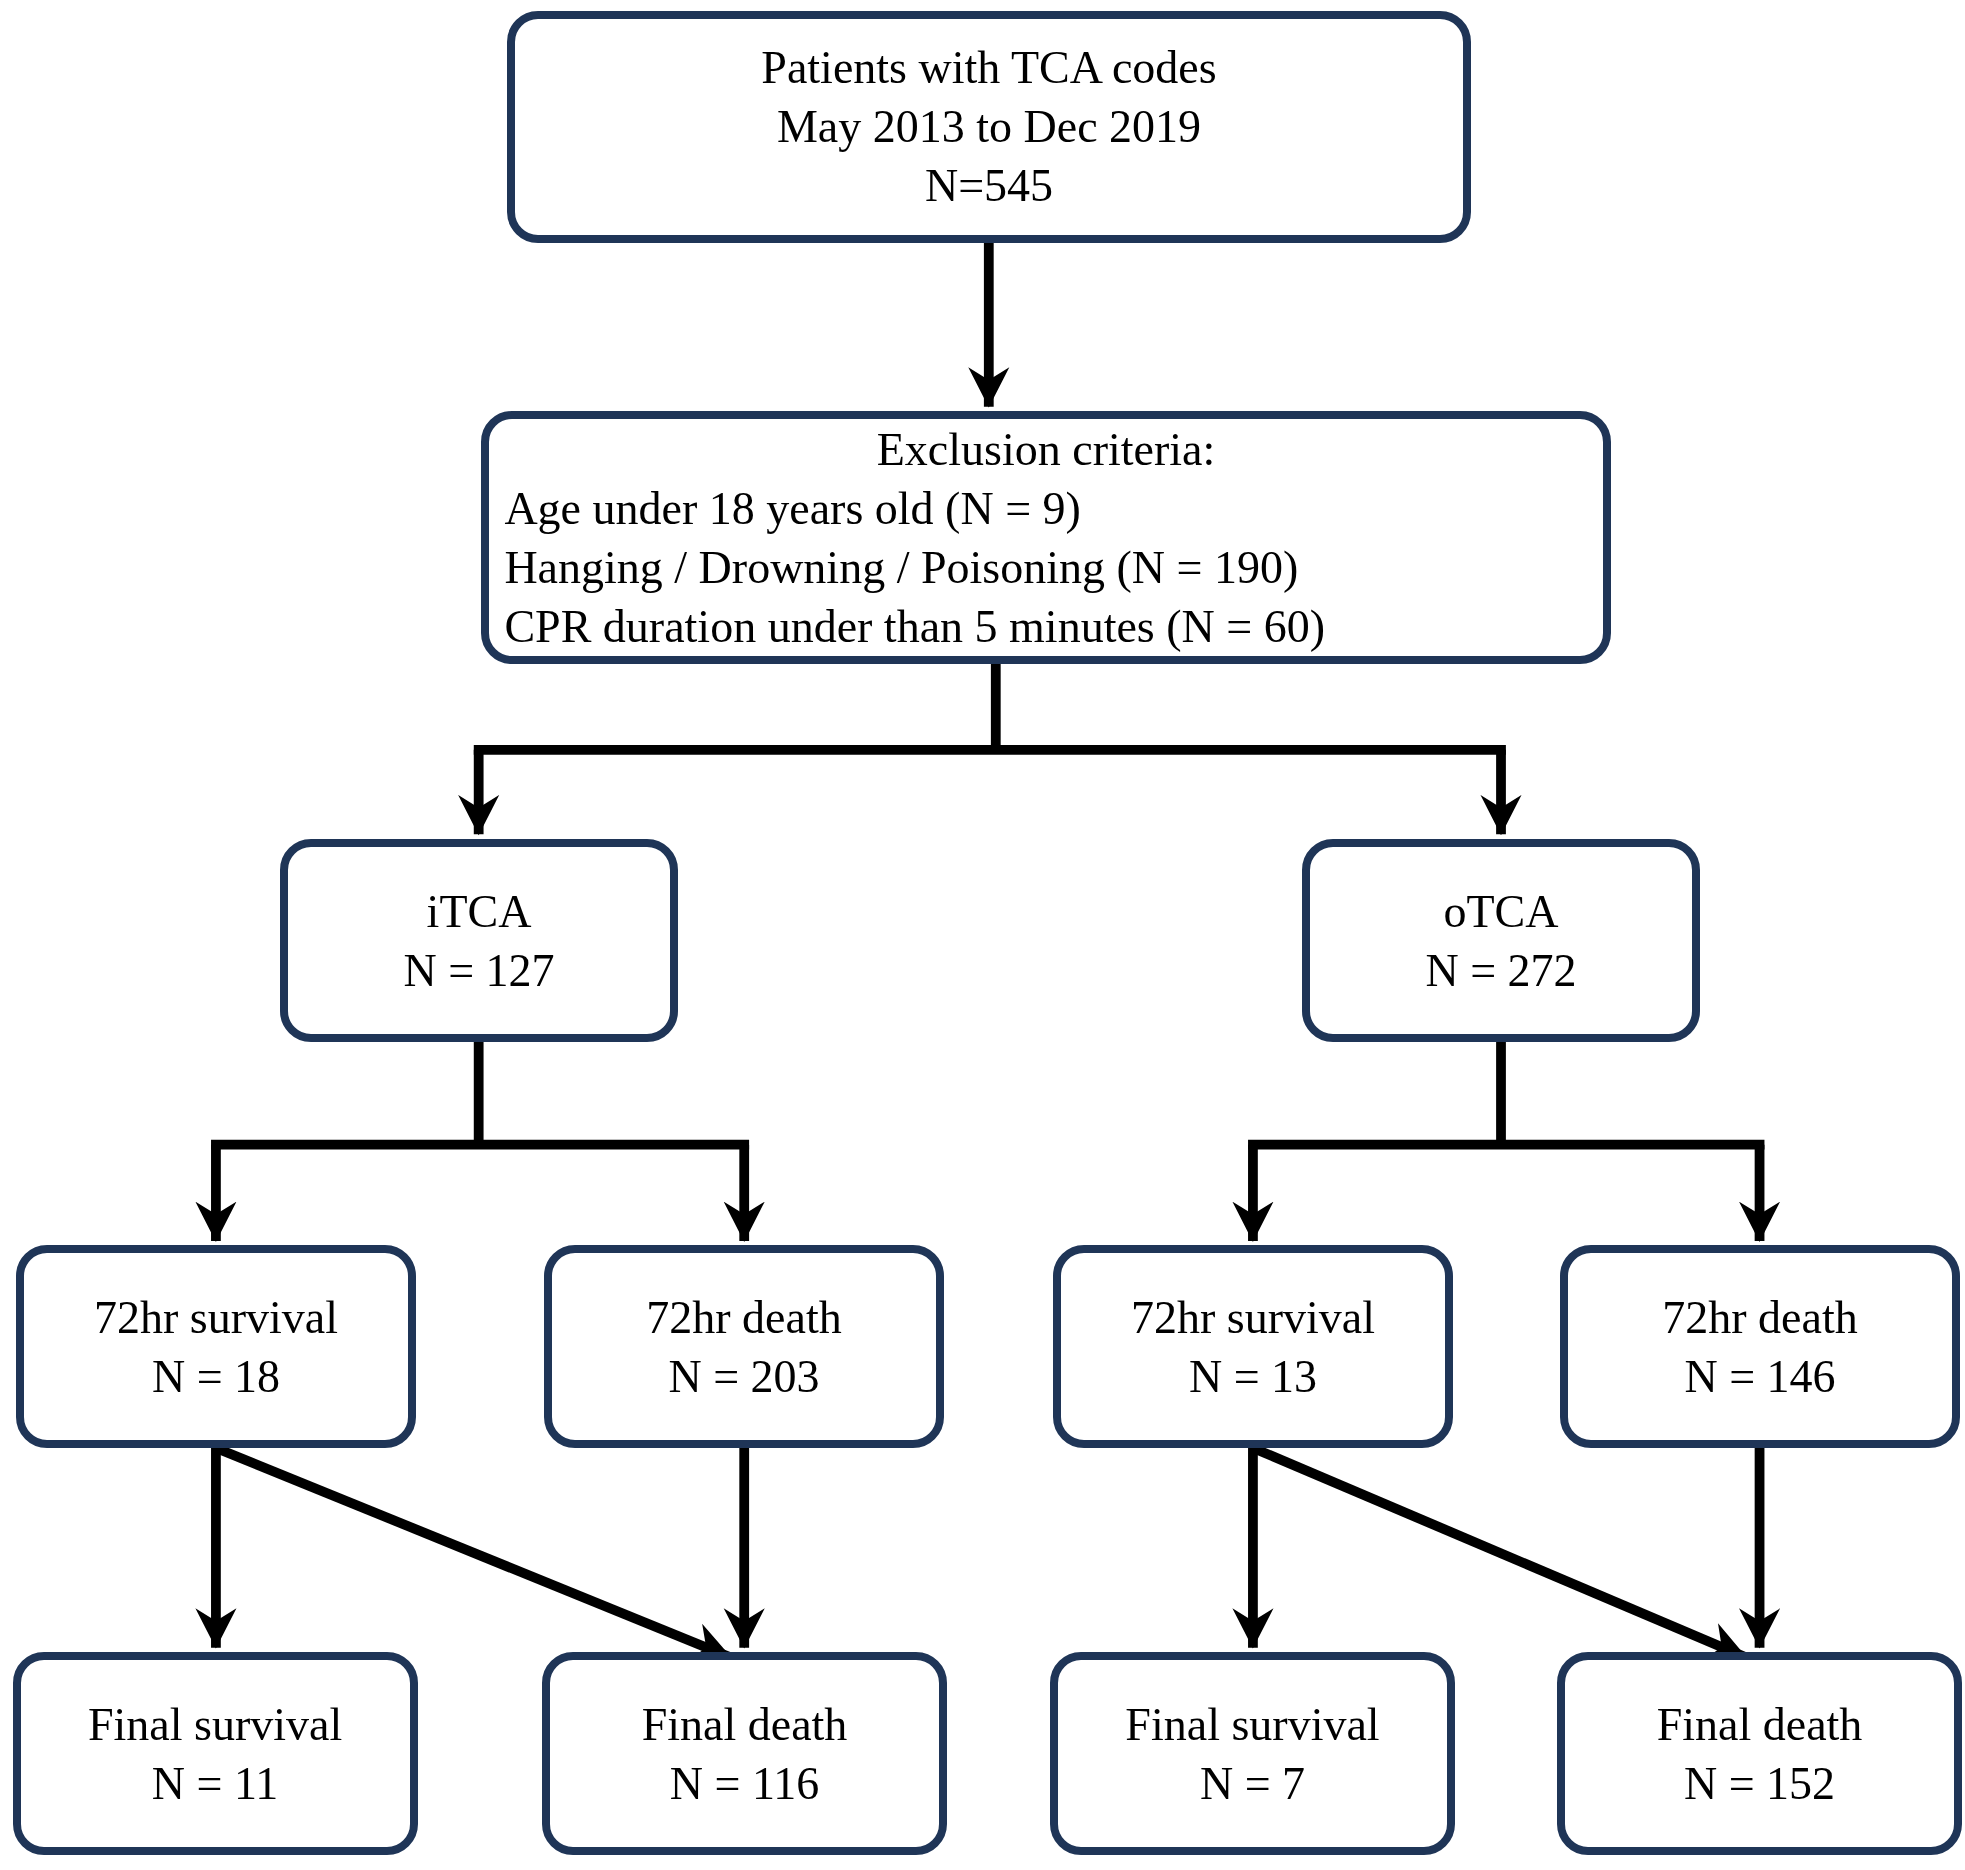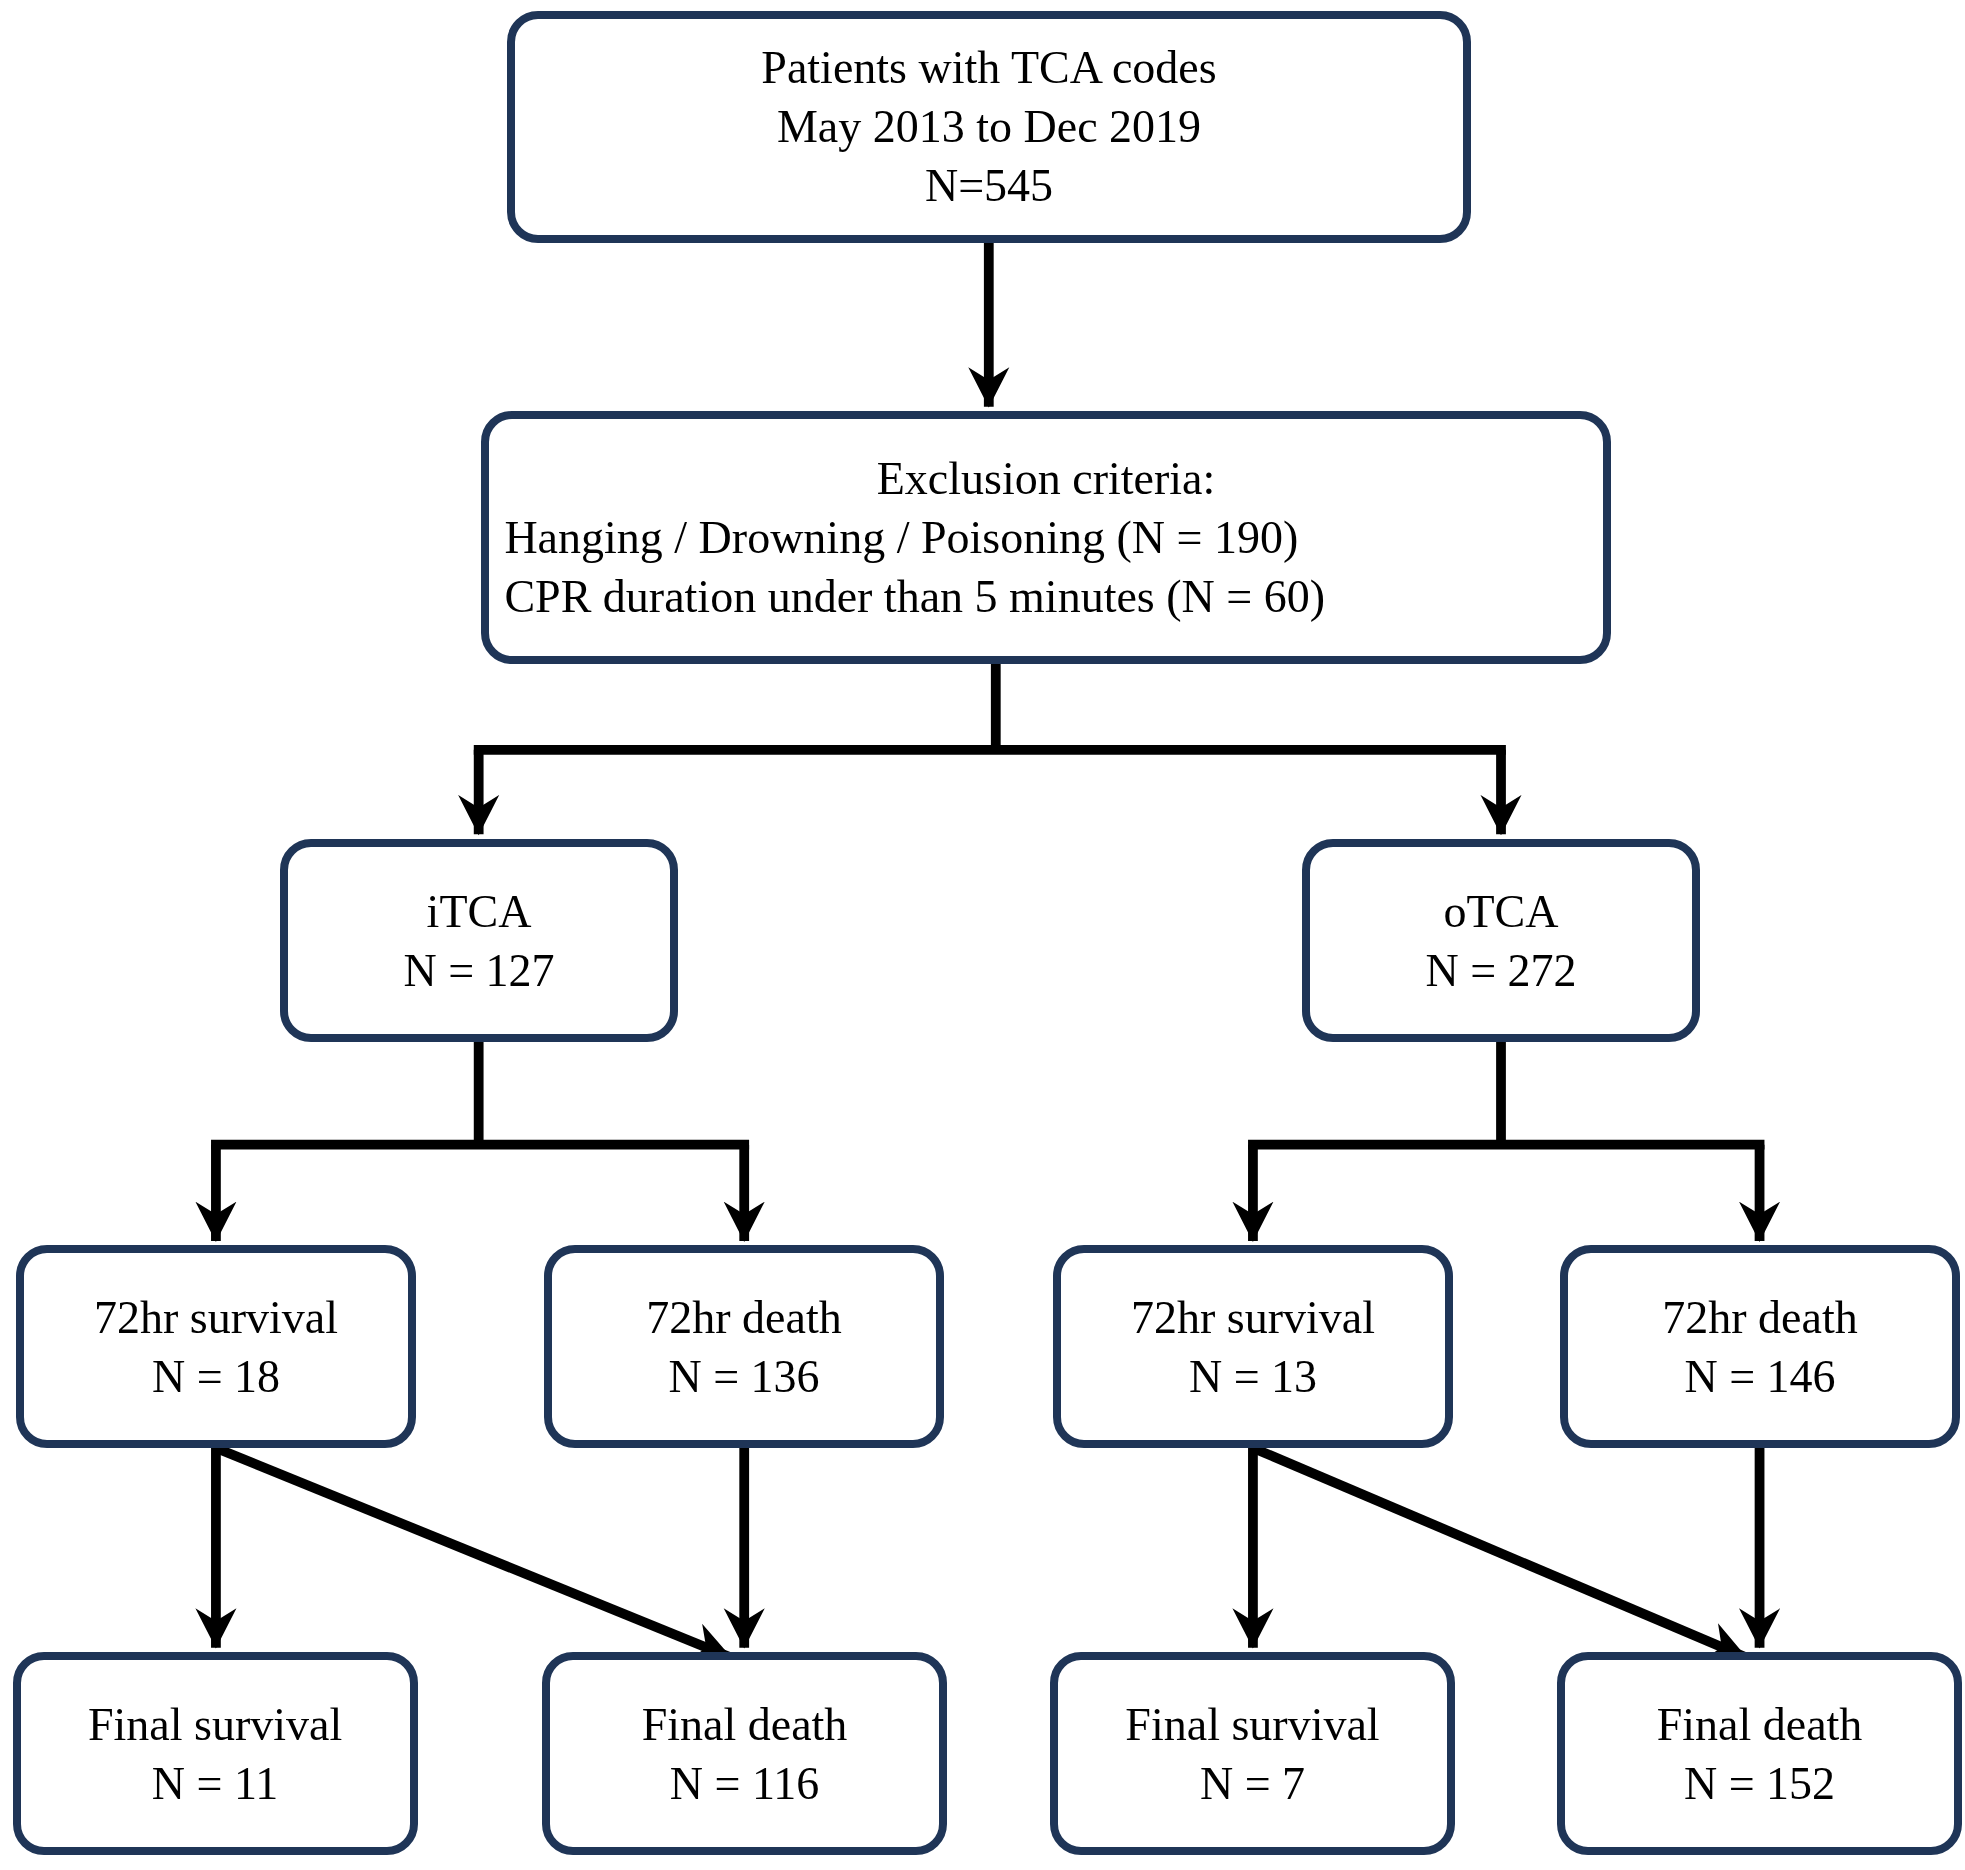--- a/index.html
+++ b/index.html
@@ -71,40 +71,41 @@
   </svg>
 
   <div class="box" style="left:507px;top:10.5px;width:964px;height:232px;">
     <div class="bl">Patients with TCA codes</div>
     <div class="bl">May 2013 to Dec 2019</div>
     <div class="bl">N=545</div>
   </div>
 
   <div class="box excl" style="left:481px;top:411px;width:1130px;height:253px;">
     <div class="bl ttl">Exclusion criteria:</div>
+    <div class="bl">Age under 18 years old (N = 9)</div>
     <div class="bl">Hanging / Drowning / Poisoning (N = 190)</div>
     <div class="bl">CPR duration under than 5 minutes (N = 60)</div>
   </div>
 
   <div class="box" style="left:280px;top:839px;width:398px;height:203px;">
     <div class="bl">iTCA</div>
     <div class="bl">N = 127</div>
   </div>
   <div class="box" style="left:1302px;top:839px;width:398px;height:203px;">
     <div class="bl">oTCA</div>
     <div class="bl">N = 272</div>
   </div>
 
   <div class="box" style="left:16px;top:1245px;width:400px;height:203px;">
     <div class="bl">72hr survival</div>
     <div class="bl">N = 18</div>
   </div>
   <div class="box" style="left:544px;top:1245px;width:400px;height:203px;">
     <div class="bl">72hr death</div>
-    <div class="bl">N = 136</div>
+    <div class="bl">N = 203</div>
   </div>
   <div class="box" style="left:1053px;top:1245px;width:400px;height:203px;">
     <div class="bl">72hr survival</div>
     <div class="bl">N = 13</div>
   </div>
   <div class="box" style="left:1560px;top:1245px;width:400px;height:203px;">
     <div class="bl">72hr death</div>
     <div class="bl">N = 146</div>
   </div>
 

